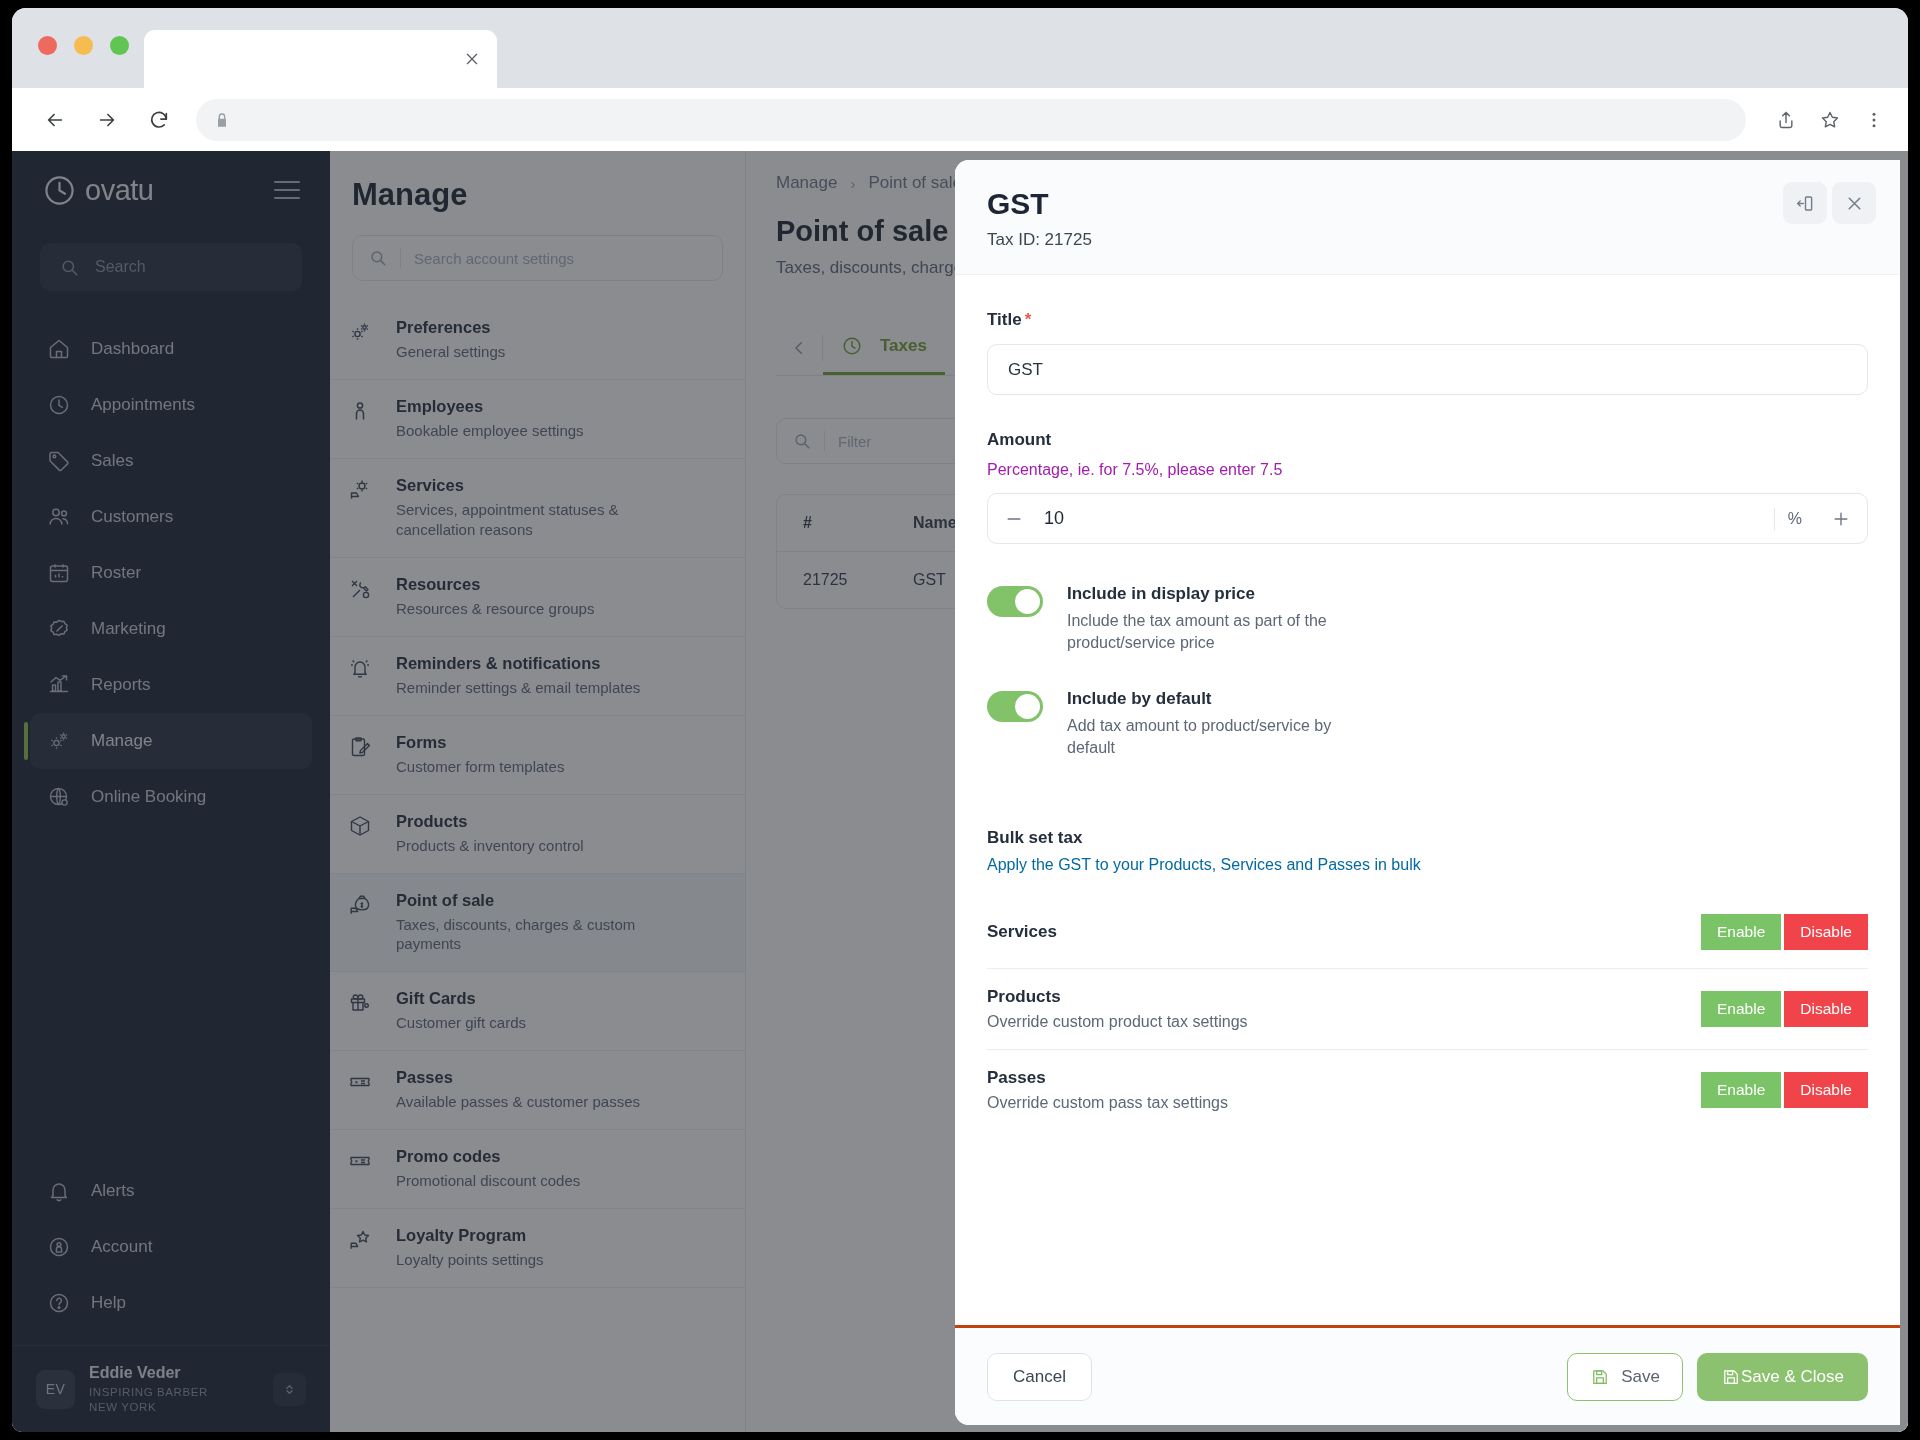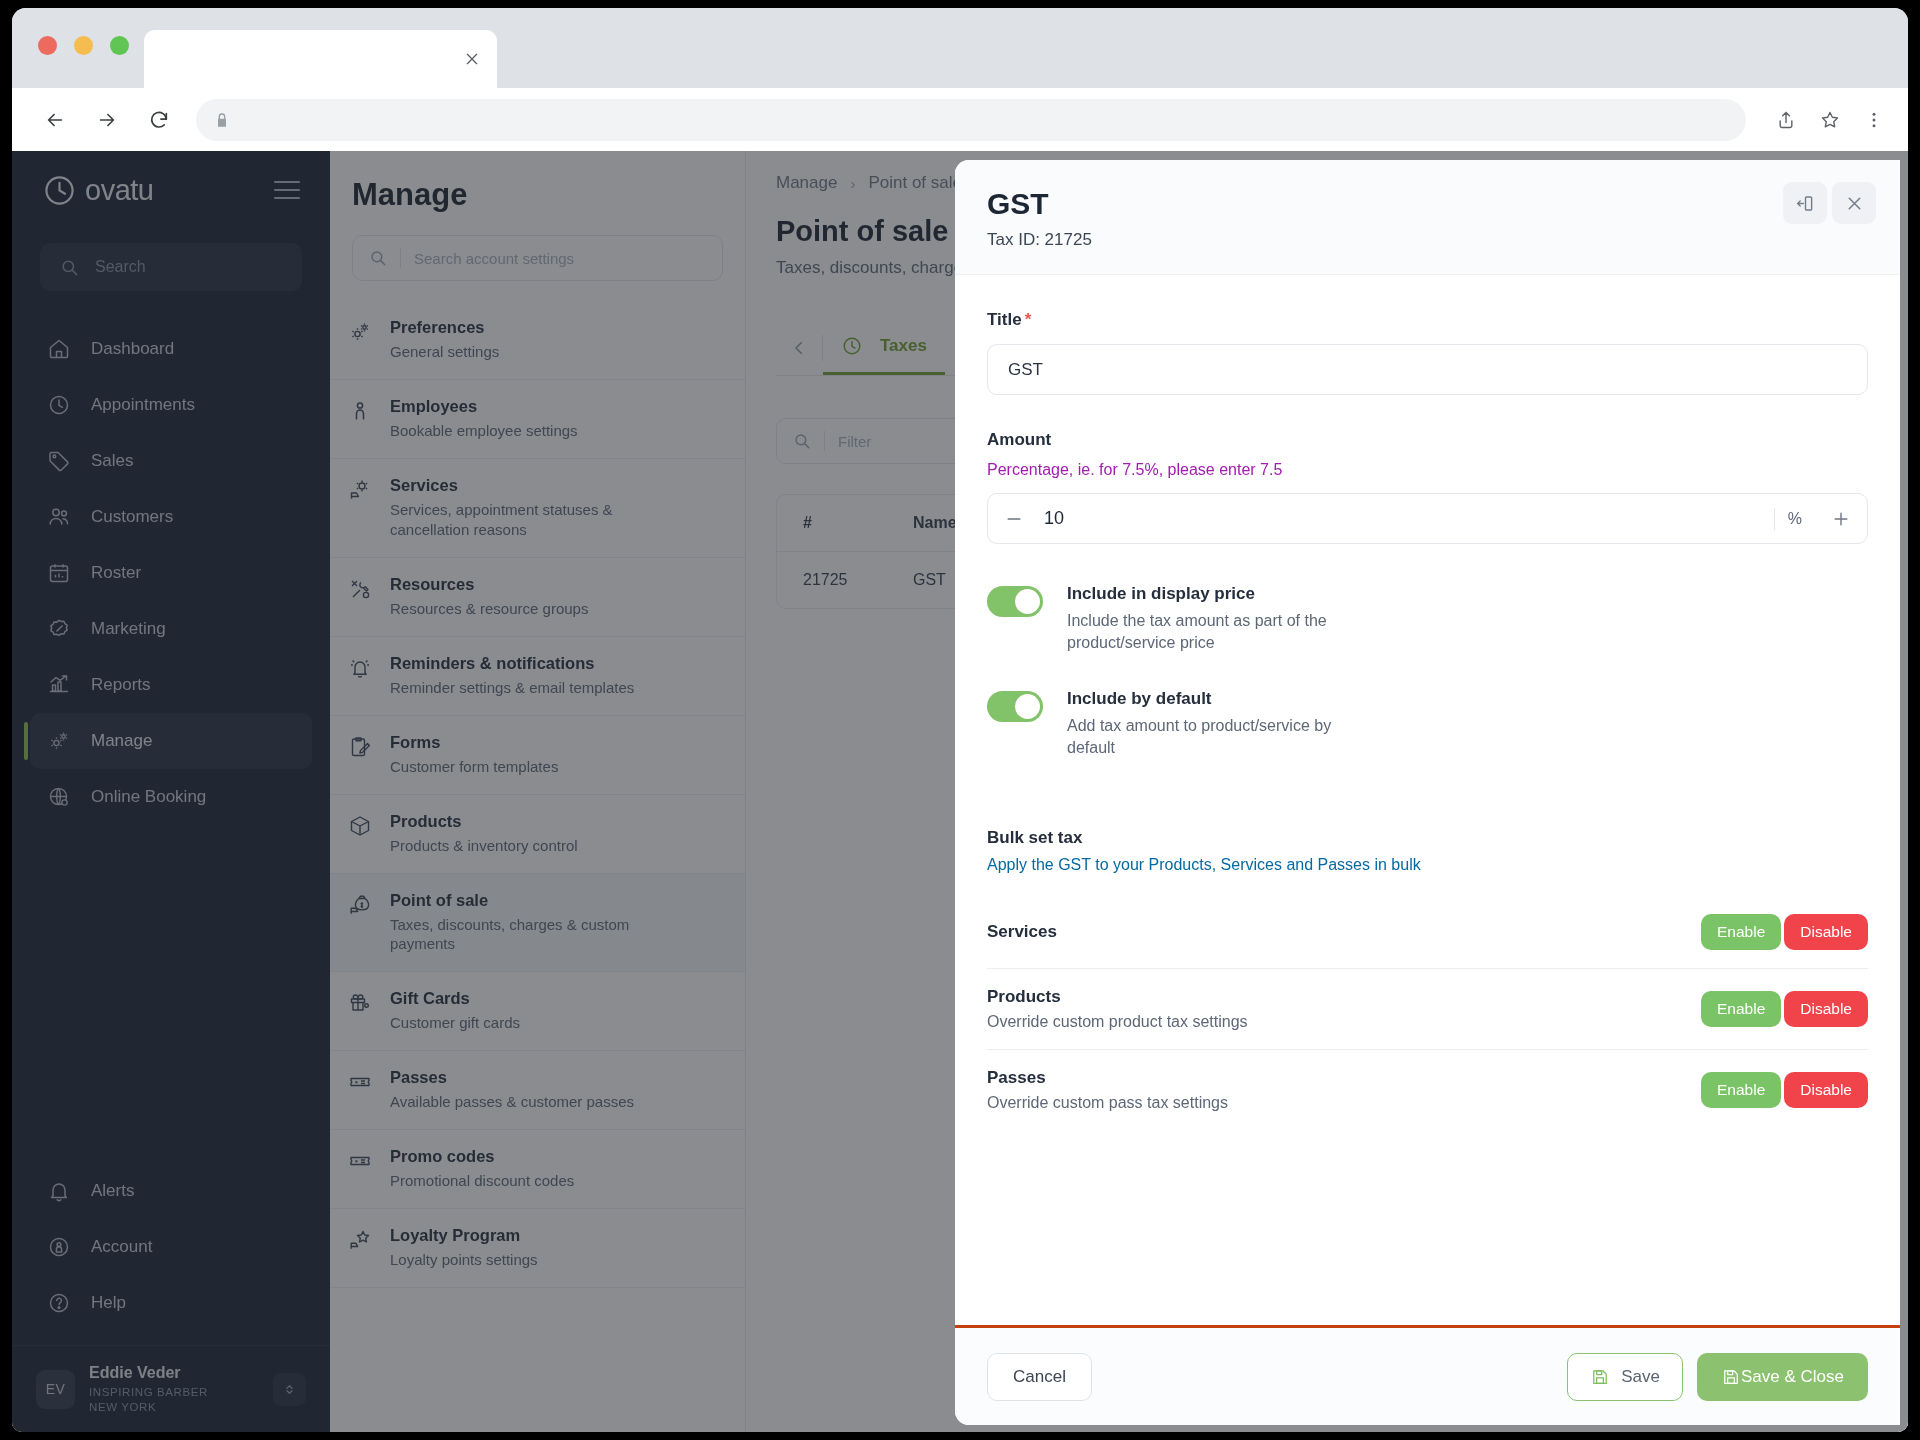--- a/index.html
+++ b/index.html
@@ -193,21 +193,21 @@
   #settings-search .ph { margin-left: 13px; font-size: 15px; color: #a6aeb9; }
 
   #settings-list { margin-top: 20px; }
   .set-item {
     display: flex; padding: 17px 20px 17px 18px;
     border-bottom: 1px solid #eceef1;
   }
   .set-item.sel { background: #f4f5f6; }
   .set-ico { width: 36px; flex: 0 0 36px; color: #384252; padding-top: 2px;}
   .set-ico svg { width: 24px; height: 24px; }
-  .set-body { margin-left: 6px; }
+  .set-body { margin-left: 12px; }
   .set-name { font-size: 16.5px; font-weight: 700; color: #212b38; }
   .set-desc {
     font-size: 15px; color: #5b6472; margin-top: 5px; line-height: 1.33;
     max-width: 268px;
   }
 
   
   #main-area {
     position: absolute; left: 734px; top: 0; right: 0; bottom: 0;
     background: #fff; padding: 22px 30px;
@@ -338,21 +338,21 @@
     display: flex; align-items: center;
     padding: 18px 0 18px 0;
     border-bottom: 1px solid #ebedf0;
   }
   .bulk-row:last-child { border-bottom: none; }
   .bulk-info { flex: 1; }
   .bulk-name { font-size: 17px; font-weight: 700; color: #242e3c; }
   .bulk-sub { font-size: 16px; color: #5d6776; margin-top: 6px; }
   .bulk-actions { display: flex; gap: 3px; }
   .btn-enable, .btn-disable {
-    height: 36px; padding: 0 16px; border-radius: 10px;
+    height: 36px; padding: 0 16px; border-radius: 0;
     display: flex; align-items: center; justify-content: center;
     font-size: 15.5px; color: #fff; font-weight: 400;
   }
   .btn-enable { background: #7bc367; }
   .btn-disable { background: #f1444a; }
 
   #modal-footer {
     height: 100px; border-top: 3px solid #c2410c; background: #fbfcfd;
     display: flex; align-items: center; padding: 0 32px;
   }

